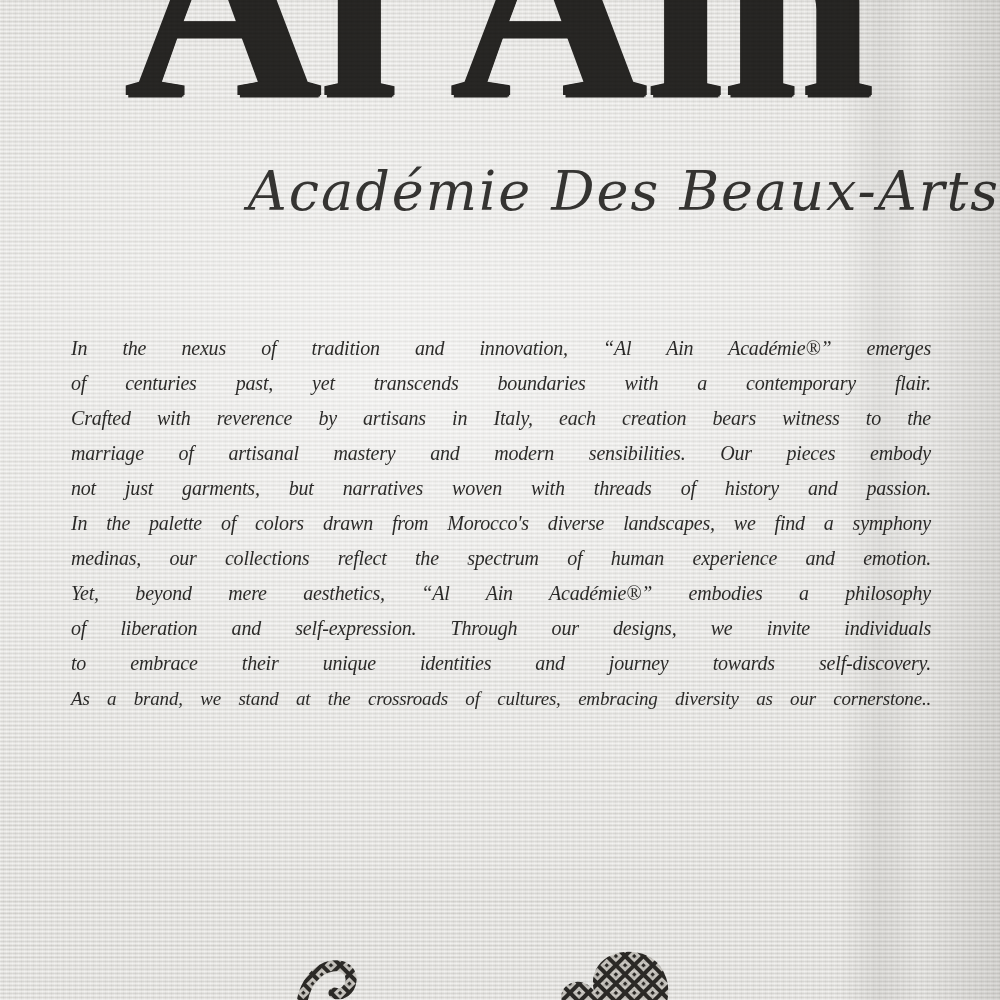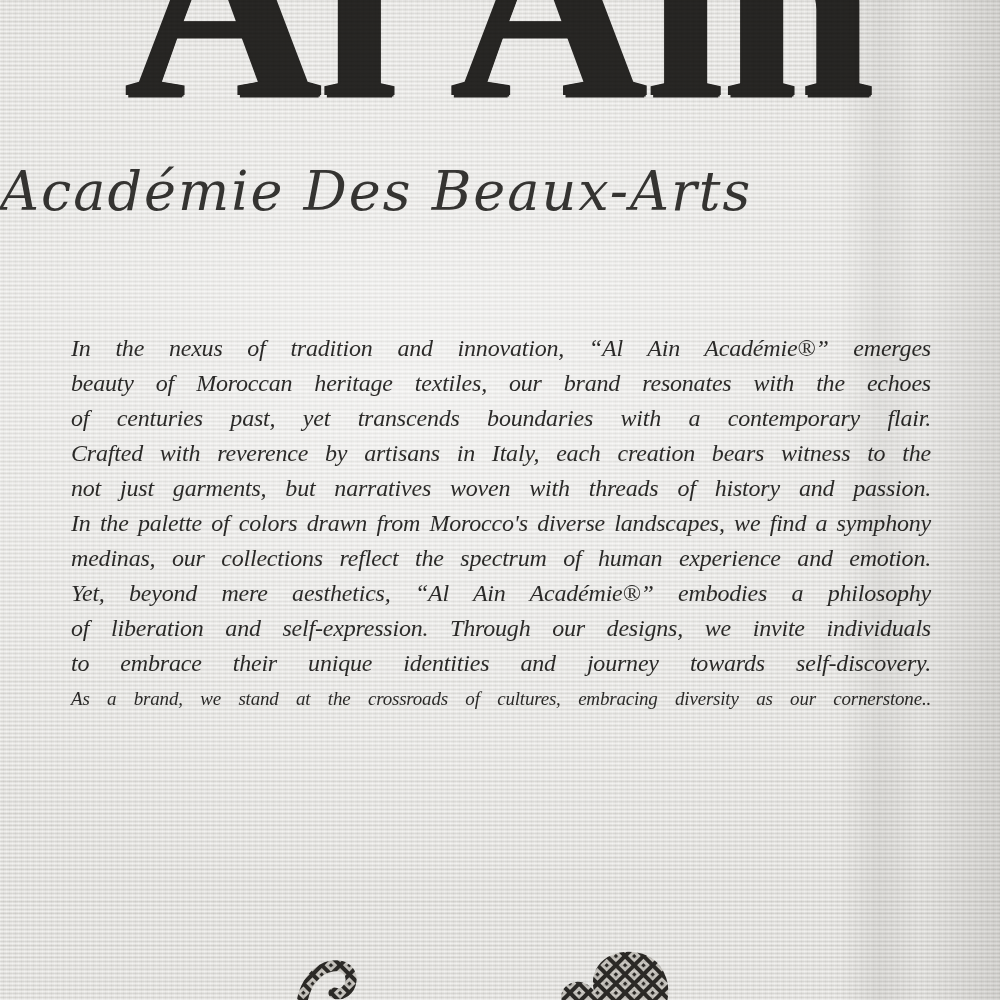--- a/index.html
+++ b/index.html
@@ -49,21 +49,21 @@
     opacity: 0.94;
     white-space: nowrap;
   }
 
   
   .subtitle {
     position: absolute;
     top: 158px;
     left: 0;
     width: 100%;
-    text-align: left;
+    text-align: right;
     font-family: "DejaVu Serif", serif;
     font-style: italic;
     font-size: 54px;
     line-height: 68px;
     letter-spacing: 2px;
     color: #232220;
     mix-blend-mode: multiply;
     opacity: 0.90;
     white-space: nowrap;
   }
@@ -73,21 +73,21 @@
     position: absolute;
     left: 71px;
     width: 860px;
     top: 331px;
     color: #1e1d1b;
     mix-blend-mode: multiply;
   }
   .statement .line {
     font-family: "Liberation Serif", serif;
     font-style: italic;
-    font-size: 24px;
+    font-size: 20px;
     line-height: 35px;
     letter-spacing: -0.2px;
     text-align: justify;
     text-align-last: justify;
     opacity: 0.93;
     hyphens: none;
   }
 
   .decor {
     position: absolute;
@@ -103,23 +103,23 @@
 <body>
 
 <div class="canvas">
 
   <h1 class="title">Al Ain</h1>
 
   <div class="subtitle">Académie Des Beaux-Arts</div>
 
   <div class="statement">
       <div class="line">In the nexus of tradition and innovation, “Al Ain Académie®” emerges</div>
-      <div class="line">beauty of Moroccan heritage textiles, our brand resonates with the echoes</div>
       <div class="line">of centuries past, yet transcends boundaries with a contemporary flair.</div>
       <div class="line">Crafted with reverence by artisans in Italy, each creation bears witness to the</div>
+      <div class="line">marriage of artisanal mastery and modern sensibilities. Our pieces embody</div>
       <div class="line">not just garments, but narratives woven with threads of history and passion.</div>
       <div class="line">In the palette of colors drawn from Morocco's diverse landscapes, we find a symphony</div>
       <div class="line">medinas, our collections reflect the spectrum of human experience and emotion.</div>
       <div class="line">Yet, beyond mere aesthetics, “Al Ain Académie®” embodies a philosophy</div>
       <div class="line">of liberation and self-expression. Through our designs, we invite individuals</div>
       <div class="line">to embrace their unique identities and journey towards self-discovery.</div>
       <div class="line" style="font-size: 19px;">As a brand, we stand at the crossroads of cultures, embracing diversity as our cornerstone..</div>
     </div>
 
   <svg class="decor" viewBox="0 900 1000 100" xmlns="http://www.w3.org/2000/svg">

